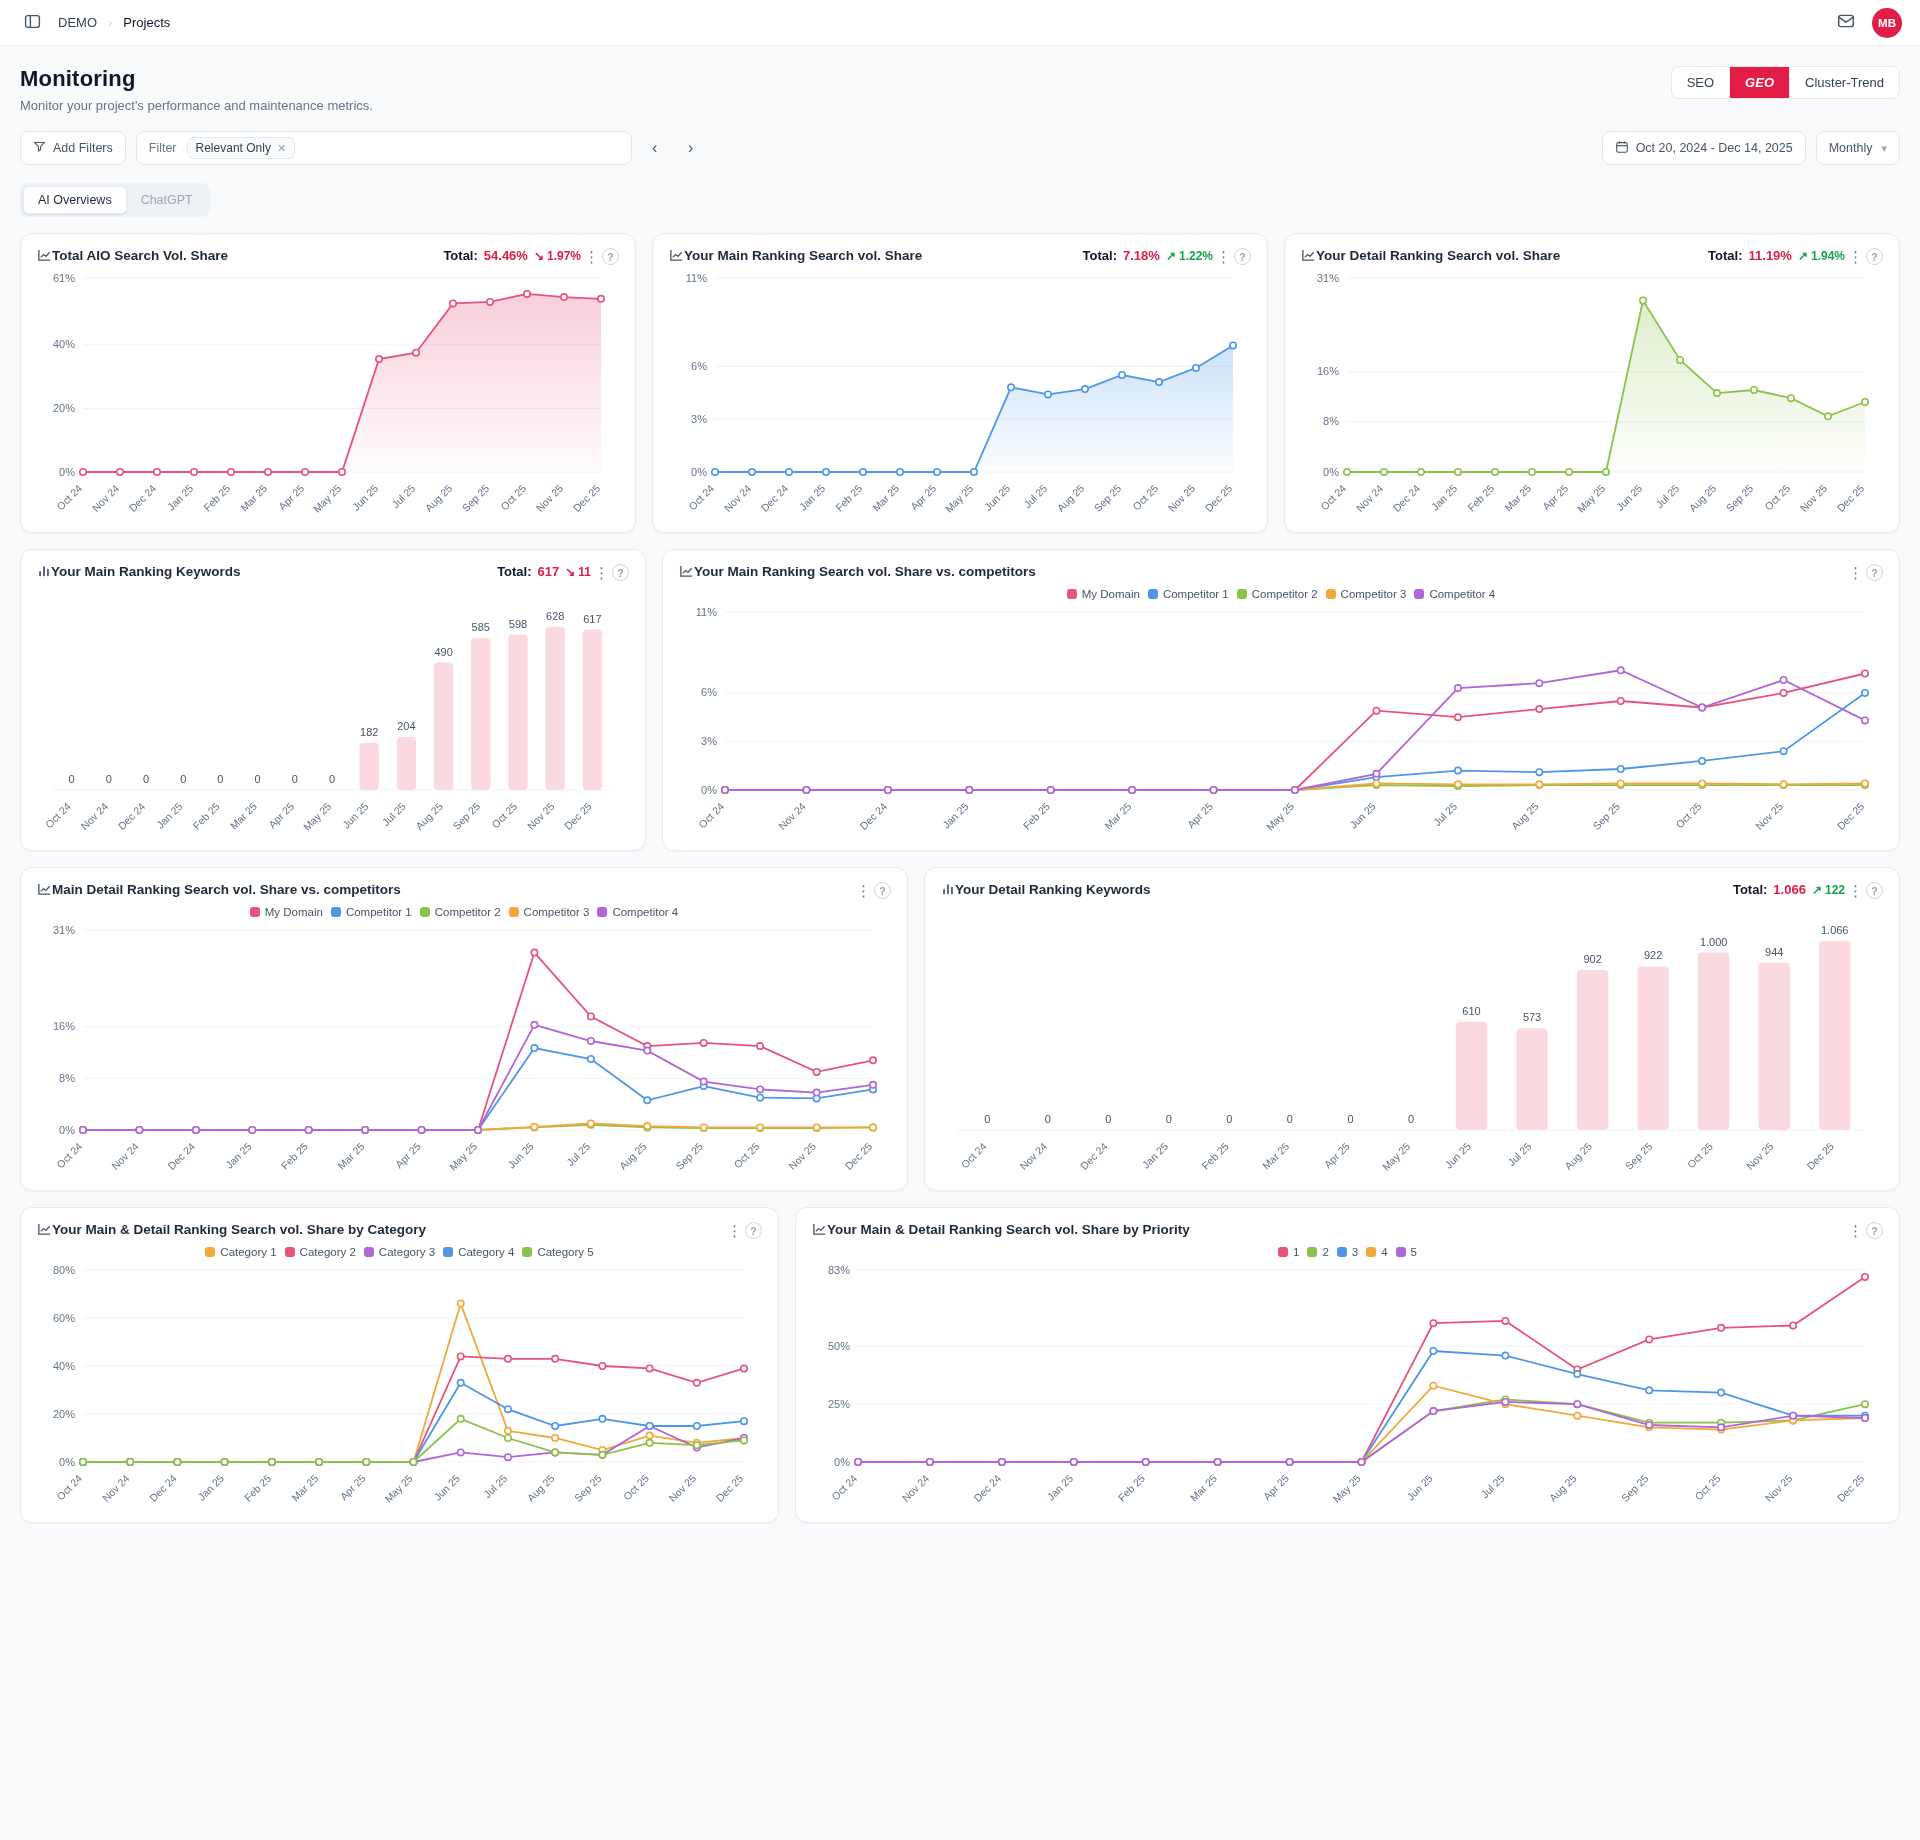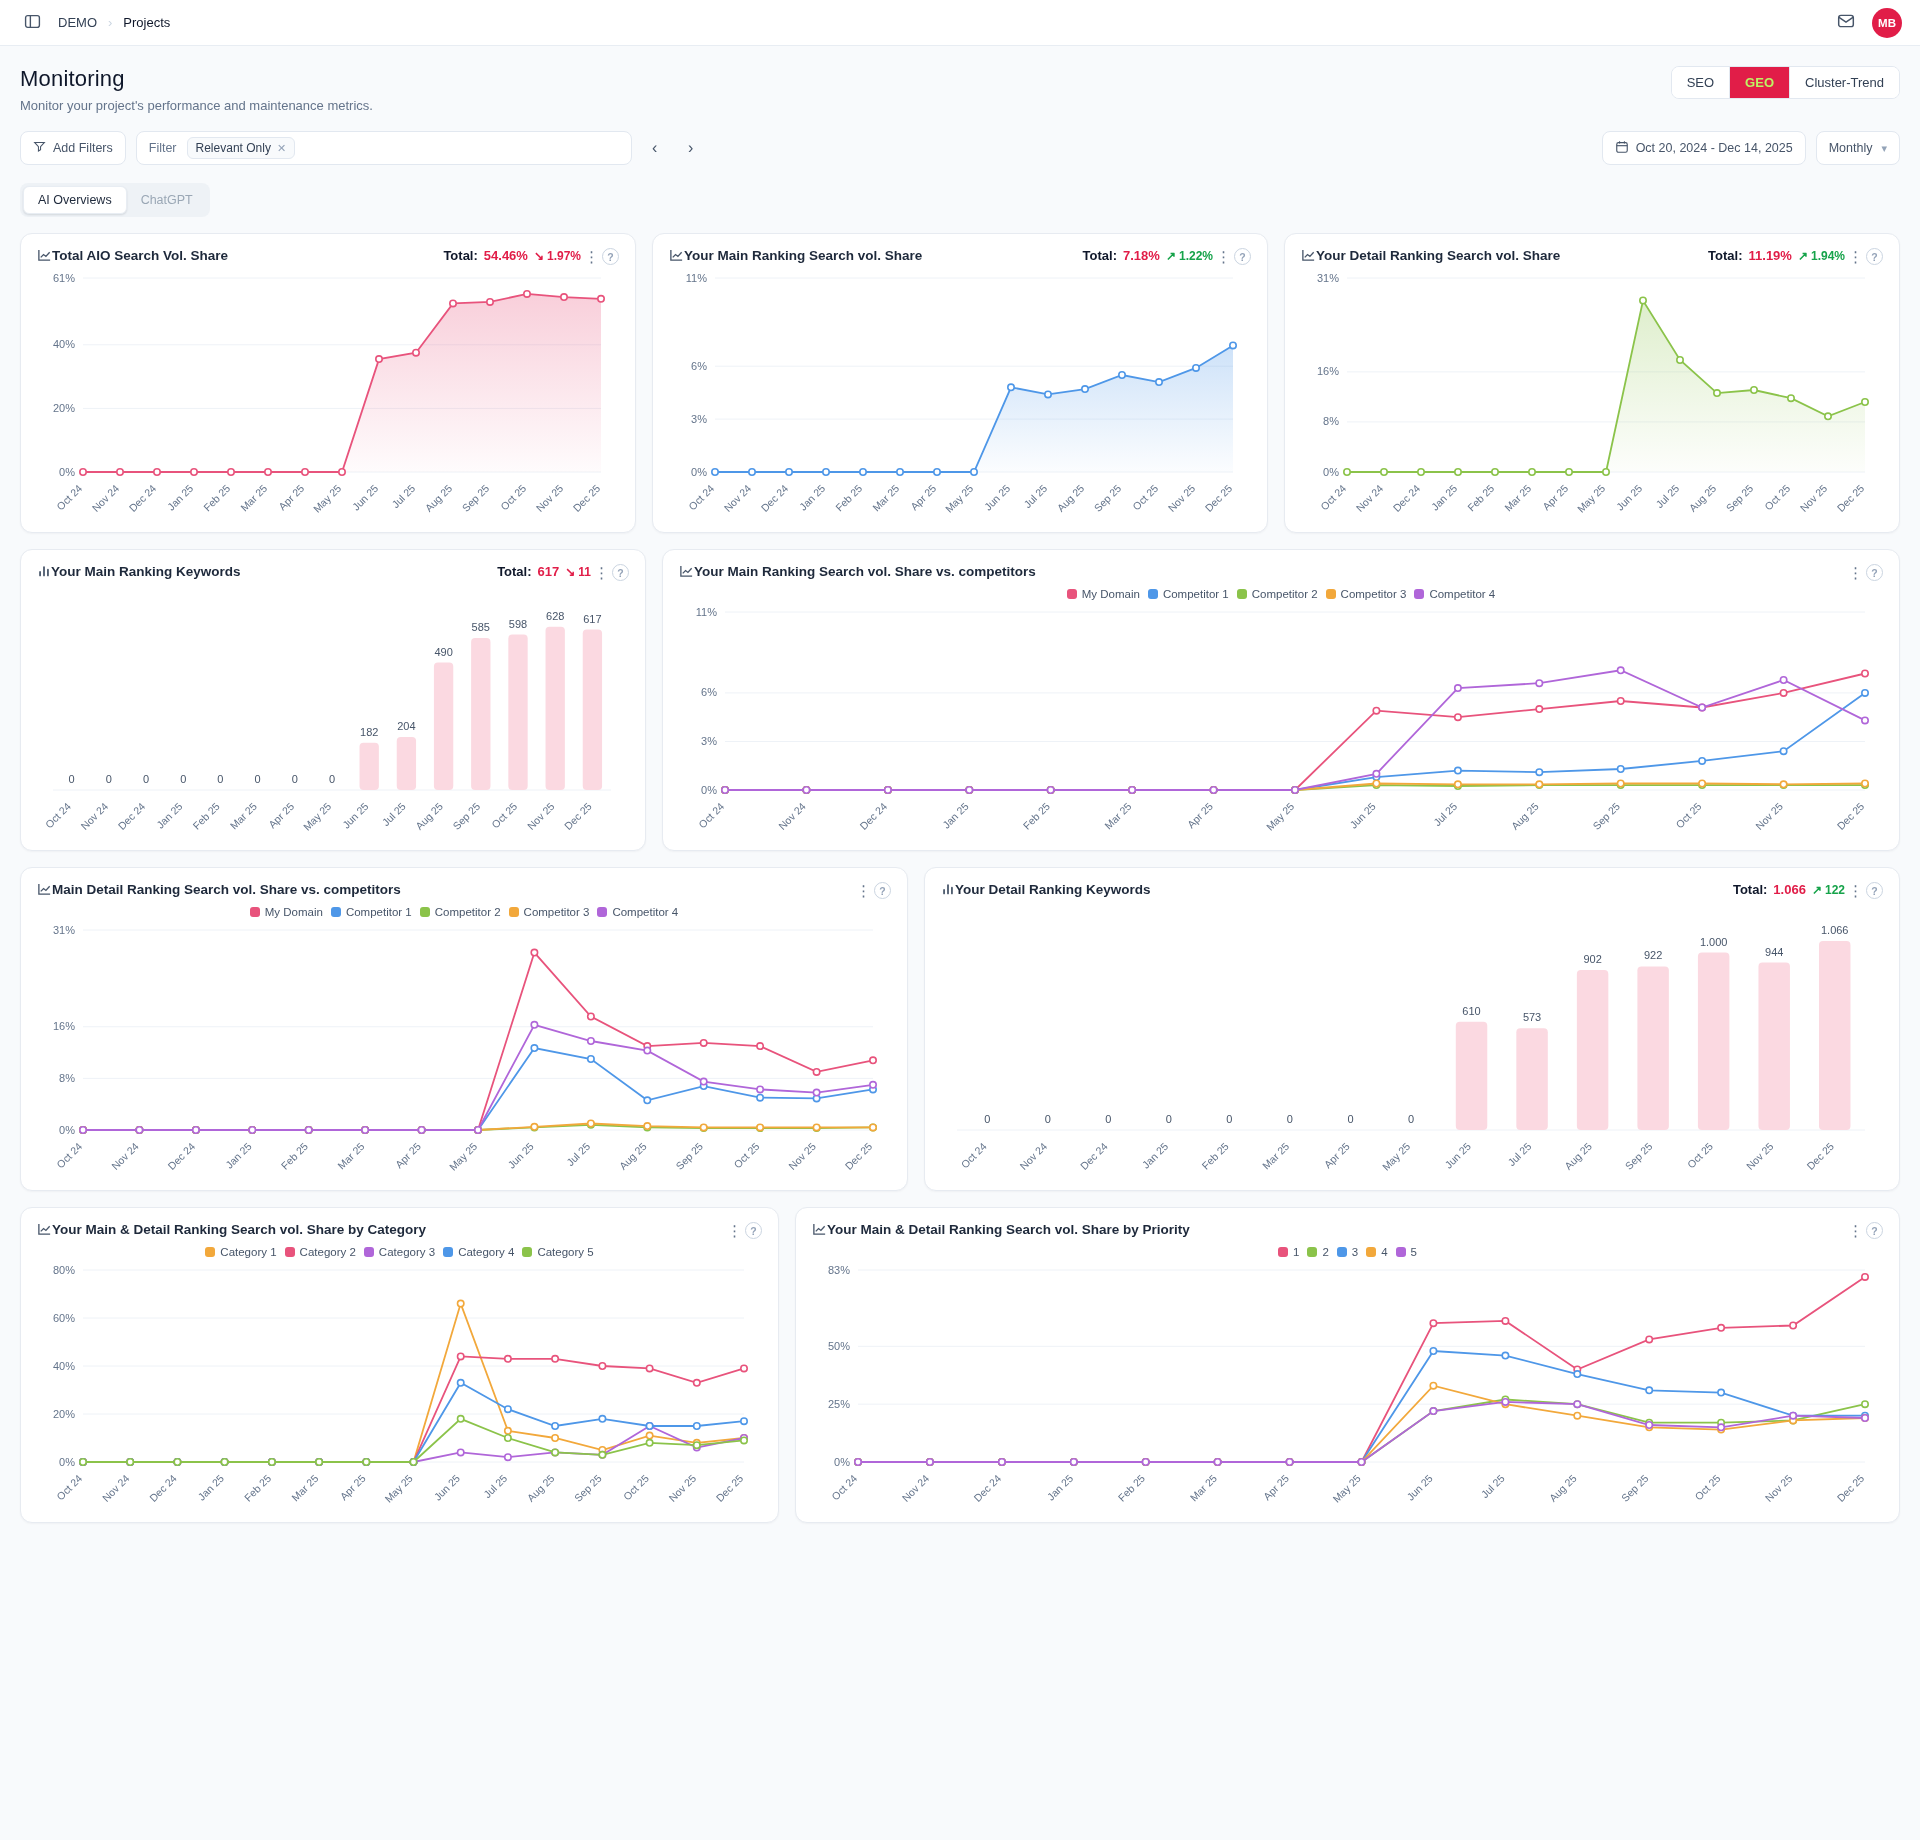--- a/index.html
+++ b/index.html
@@ -14,28 +14,28 @@
   .crumb { display:flex; align-items:center; gap:11px; font-size:13px; }
   .crumb .sep { color:#cbd5e1; font-size:13px; }
   .crumb-item { color:#334155; cursor:pointer; }
   .crumb-item.current { color:#0f172a; }
   .topbar .spacer { flex:1; }
   .avatar { width:30px; height:30px; border-radius:50%; background:#e11d48; color:#fff;
     font-size:11.5px; font-weight:bold; display:flex; align-items:center; justify-content:center; cursor:pointer; }
 
   
   .page-head { display:flex; align-items:flex-start; padding:20px 20px 0; }
-  .page-head h1 { font-size:22px; font-weight:normal; letter-spacing:.2px; }
+  .page-head h1 { font-size:22px; font-weight:bold; letter-spacing:.2px; }
   .page-sub { font-size:13px; color:#64748b; margin-top:6px; }
   .mode-tabs { margin-left:auto; display:flex; border:1px solid #e2e8f0; border-radius:8px;
     overflow:hidden; background:#fff; }
   .mode-tab { padding:8px 15px; font-size:13px; color:#334155; background:#fff; border:none;
     border-left:1px solid #e2e8f0; cursor:pointer; font-family:inherit; }
   .mode-tab:first-child { border-left:none; }
-  .mode-tab.active { background:#e11d48; color:#bef264; font-weight:bold; }
+  .mode-tab.active { background:#e11d48; color:#ffffff; font-weight:bold;font-style:italic; }
 
   
   .toolbar { display:flex; align-items:center; gap:10px; padding:18px 20px 0; }
   .btn { display:inline-flex; align-items:center; gap:7px; background:#fff; border:1px solid #e2e8f0;
     border-radius:8px; padding:0 12px; height:34px; font-size:12.5px; color:#475569; cursor:pointer;
     font-family:inherit; }
   .filter-box { display:flex; align-items:center; gap:10px; background:#fff; border:1px solid #e2e8f0;
     border-radius:8px; height:34px; padding:0 12px; width:496px; }
   .filter-box .flabel { font-size:12.5px; color:#64748b; }
   .chip { display:inline-flex; align-items:center; gap:6px; background:#f8fafc; border:1px solid #e2e8f0;

